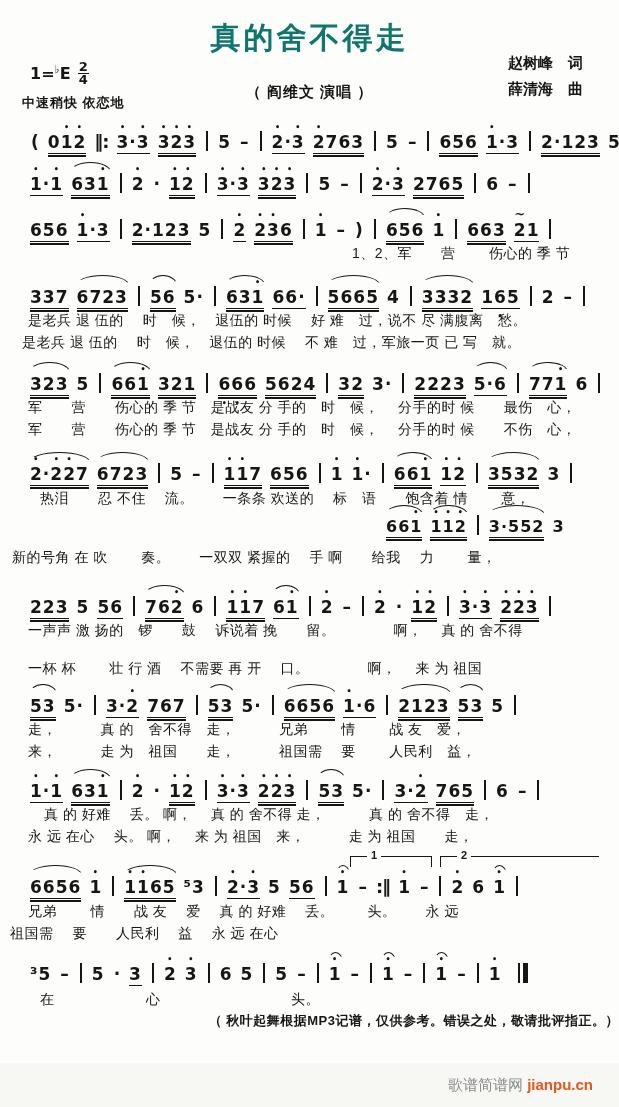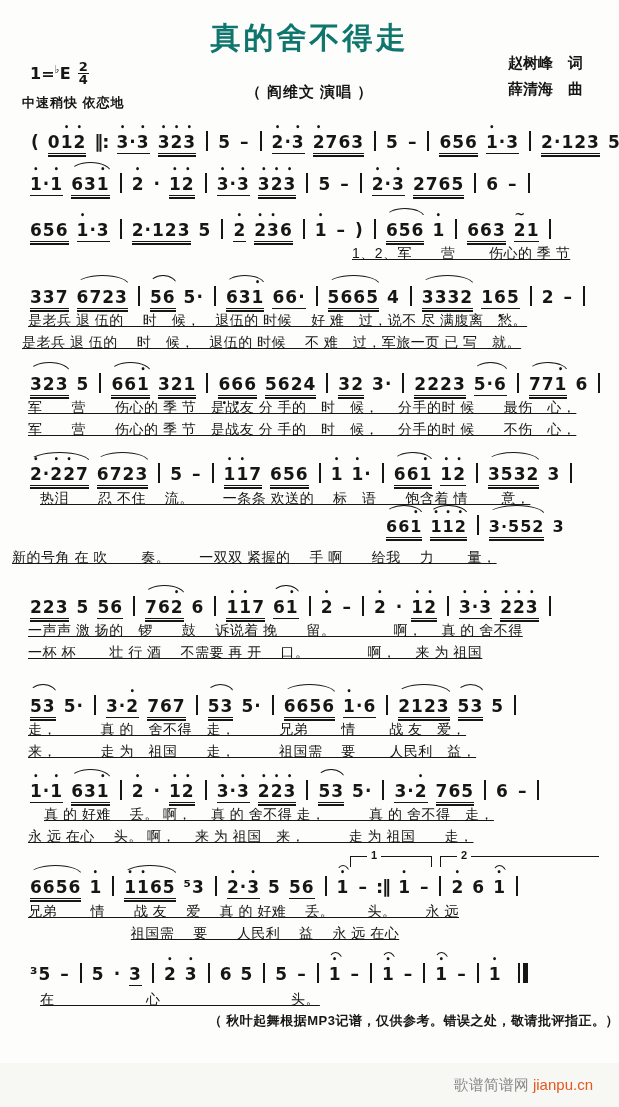--- a/index.html
+++ b/index.html
@@ -44,34 +44,34 @@
   .tl{position:absolute;top:-11px;left:50%;transform:translateX(-50%);font-size:13px;line-height:10px;}
   .arc{position:absolute;top:-12px;left:-1px;right:-1px;height:8px;
     border:1.6px solid transparent;border-top-color:#161616;
     border-radius:50% 50% 0 0/100% 100% 0 0;}
   .bar{display:inline-block;width:2px;height:20px;background:#161616;margin:0 6px;vertical-align:-3px;}
   .dbar{display:inline-block;margin:0 6px;}
   .dbar .b1{display:inline-block;width:2px;height:20px;background:#161616;vertical-align:-3px;margin-right:3px;}
   .dbar .b2{display:inline-block;width:5px;height:20px;background:#161616;vertical-align:-3px;}
   .rep{display:inline-block;margin:0 4px;font-size:18px;letter-spacing:-1px;}
   .sym{display:inline-block;margin:0 5px;}
-  .lyr{position:absolute;left:0;width:502px;box-sizing:border-box;
-    font-size:14px;white-space:pre;letter-spacing:0.5px;text-decoration:underline;}
+  .lyr{position:absolute;left:0;width:619px;box-sizing:border-box;
+    font-size:14px;white-space:pre;letter-spacing:0.5px;}
   .note-row{position:absolute;left:0;width:619px;text-align:right;
     font-size:13px;font-weight:bold;letter-spacing:0.5px;}
   .volta{position:absolute;height:10px;border-top:1.6px solid #161616;}
   .volta.v1{border-left:1.6px solid #161616;border-right:1.6px solid #161616;}
   .volta.v2{border-left:1.6px solid #161616;}
   .vlabel{position:absolute;top:-8px;left:16px;background:#fdfdfb;padding:0 4px;
     font-size:11px;font-weight:bold;}
   
   .footer-strip{position:absolute;bottom:0;left:0;width:100%;height:44px;background:#f7f7f4;}
   .watermark{position:absolute;right:26px;bottom:12px;font-size:15px;}
   .watermark .site{color:#8a8a8a;}
-  .watermark .domain{color:#e4571e;font-weight:normal;text-decoration:none;margin-top:12px;}
+  .watermark .domain{color:#e4571e;font-weight:bold;text-decoration:none;margin-top:12px;}
 </style>
 </head>
 <body>
 
 <h1 class="title" style="color: #0f766e;">真的舍不得走</h1>
 <div class="singer">（ 阎维文 演唱 ）</div>
 
 <div class="credits">
   <div>赵树峰　词</div>
   <div>薛清海　曲</div>
@@ -106,36 +106,36 @@
     </div>
     <div class="sys" style="top: 463px;">
       <div class="mrow"><span class="cell u2"><span class="arc"></span><span class="ch">2<span class="da">•</span></span><span class="ch">·</span><span class="ch">2<span class="da">•</span></span><span class="ch">2<span class="da">•</span></span><span class="ch">7</span></span><span class="cell u2"><span class="arc"></span><span class="ch">6</span><span class="ch">7</span><span class="ch">2</span><span class="ch">3</span></span><span class="bar"></span><span class="cell"><span class="ch">5</span></span><span class="sym">–</span><span class="bar"></span><span class="cell u2"><span class="ch">1<span class="da">•</span></span><span class="ch">1<span class="da">•</span></span><span class="ch">7</span></span><span class="cell u2"><span class="ch">6</span><span class="ch">5</span><span class="ch">6</span></span><span class="bar"></span><span class="cell"><span class="ch">1<span class="da">•</span></span></span><span class="cell"><span class="ch">1<span class="da">•</span></span><span class="ch">·</span></span><span class="bar"></span><span class="cell u2"><span class="arc"></span><span class="ch">6</span><span class="ch">6</span><span class="ch">1<span class="da">•</span></span></span><span class="cell u1"><span class="ch">1<span class="da">•</span></span><span class="ch">2<span class="da">•</span></span></span><span class="bar"></span><span class="cell u2"><span class="arc"></span><span class="ch">3</span><span class="ch">5</span><span class="ch">3</span><span class="ch">2</span></span><span class="cell"><span class="ch">3</span></span><span class="bar"></span></div>
       <div class="lyr" style="top: 27px; padding-left: 40px;">热泪　　忍 不住　 流。　　一条条 欢送的　 标　语　　饱含着 情　　 意，</div>
       <div class="lyr" style="top: 86px; padding-left: 12px;">新的号角 在 吹　　 奏。　　一双双 紧握的　 手 啊　　给我　 力　　 量，</div>
       <div class="mrow mini" style="top: 52px; padding-left: 382px;"><span class="cell u2"><span class="arc"></span><span class="ch">6</span><span class="ch">6</span><span class="ch">1<span class="da">•</span></span></span><span class="cell u2"><span class="arc"></span><span class="ch">1<span class="da">•</span></span><span class="ch">1<span class="da">•</span></span><span class="ch">2<span class="da">•</span></span></span><span class="bar"></span><span class="cell u2"><span class="arc"></span><span class="ch">3</span><span class="ch">·</span><span class="ch">5</span><span class="ch">5</span><span class="ch">2</span></span><span class="cell"><span class="ch">3</span></span></div>
     </div>
     <div class="sys" style="top: 596px;">
       <div class="mrow"><span class="cell u2"><span class="ch">2</span><span class="ch">2</span><span class="ch">3</span></span><span class="cell"><span class="ch">5</span></span><span class="cell u1"><span class="ch">5</span><span class="ch">6</span></span><span class="bar"></span><span class="cell u2"><span class="arc"></span><span class="ch">7</span><span class="ch">6</span><span class="ch">2<span class="da">•</span></span></span><span class="cell"><span class="ch">6</span></span><span class="bar"></span><span class="cell u2"><span class="ch">1<span class="da">•</span></span><span class="ch">1<span class="da">•</span></span><span class="ch">7</span></span><span class="cell u1"><span class="arc"></span><span class="ch">6</span><span class="ch">1<span class="da">•</span></span></span><span class="bar"></span><span class="cell"><span class="ch">2<span class="da">•</span></span></span><span class="sym">–</span><span class="bar"></span><span class="cell"><span class="ch">2<span class="da">•</span></span></span><span class="sym">·</span><span class="cell u2"><span class="ch">1<span class="da">•</span></span><span class="ch">2<span class="da">•</span></span></span><span class="bar"></span><span class="cell u1"><span class="ch">3<span class="da">•</span></span><span class="ch">·</span><span class="ch">3<span class="da">•</span></span></span><span class="cell u2"><span class="ch">2<span class="da">•</span></span><span class="ch">2<span class="da">•</span></span><span class="ch">3<span class="da">•</span></span></span><span class="bar"></span></div>
       <div class="lyr" style="top: 26px; padding-left: 28px;">一声声 激 扬的　锣　　鼓　 诉说着 挽　　留。　　　　啊，　 真 的 舍不得</div>
-      <div class="lyr" style="top: 48px; padding-left: 28px;">一杯 杯　　 壮 行 酒　 不需要 再 开　 口。　　　　啊，　 来 为 祖国</div>
+      <div class="lyr" style="top: 64px; padding-left: 28px;">一杯 杯　　 壮 行 酒　 不需要 再 开　 口。　　　　啊，　 来 为 祖国</div>
     </div>
     <div class="sys" style="top: 695px;">
       <div class="mrow"><span class="cell u2"><span class="arc"></span><span class="ch">5</span><span class="ch">3</span></span><span class="cell"><span class="ch">5</span><span class="ch">·</span></span><span class="bar"></span><span class="cell u1"><span class="ch">3</span><span class="ch">·</span><span class="ch">2<span class="da">•</span></span></span><span class="cell u2"><span class="ch">7</span><span class="ch">6</span><span class="ch">7</span></span><span class="bar"></span><span class="cell u2"><span class="arc"></span><span class="ch">5</span><span class="ch">3</span></span><span class="cell"><span class="ch">5</span><span class="ch">·</span></span><span class="bar"></span><span class="cell u2"><span class="arc"></span><span class="ch">6</span><span class="ch">6</span><span class="ch">5</span><span class="ch">6</span></span><span class="cell u1"><span class="ch">1<span class="da">•</span></span><span class="ch">·</span><span class="ch">6</span></span><span class="bar"></span><span class="cell u2"><span class="arc"></span><span class="ch">2</span><span class="ch">1</span><span class="ch">2</span><span class="ch">3</span></span><span class="cell u2"><span class="arc"></span><span class="ch">5</span><span class="ch">3</span></span><span class="cell"><span class="ch">5</span></span><span class="bar"></span></div>
       <div class="lyr" style="top: 26px; padding-left: 28px;">走，　　　真 的　舍不得　走，　　　兄弟　　 情　　 战 友　爱，</div>
       <div class="lyr" style="top: 48px; padding-left: 28px;">来，　　　走 为　祖国　　走，　　　祖国需　 要　　 人民利　益，</div>
     </div>
     <div class="sys" style="top: 780px;">
       <div class="mrow"><span class="cell u1"><span class="ch">1<span class="da">•</span></span><span class="ch">·</span><span class="ch">1<span class="da">•</span></span></span><span class="cell u2"><span class="arc"></span><span class="ch">6</span><span class="ch">3</span><span class="ch">1<span class="da">•</span></span></span><span class="bar"></span><span class="cell"><span class="ch">2<span class="da">•</span></span></span><span class="sym">·</span><span class="cell u2"><span class="ch">1<span class="da">•</span></span><span class="ch">2<span class="da">•</span></span></span><span class="bar"></span><span class="cell u1"><span class="ch">3<span class="da">•</span></span><span class="ch">·</span><span class="ch">3<span class="da">•</span></span></span><span class="cell u2"><span class="ch">2<span class="da">•</span></span><span class="ch">2<span class="da">•</span></span><span class="ch">3<span class="da">•</span></span></span><span class="bar"></span><span class="cell u2"><span class="arc"></span><span class="ch">5</span><span class="ch">3</span></span><span class="cell"><span class="ch">5</span><span class="ch">·</span></span><span class="bar"></span><span class="cell u1"><span class="ch">3</span><span class="ch">·</span><span class="ch">2<span class="da">•</span></span></span><span class="cell u2"><span class="ch">7</span><span class="ch">6</span><span class="ch">5</span></span><span class="bar"></span><span class="cell"><span class="ch">6</span></span><span class="sym">–</span><span class="bar"></span></div>
       <div class="lyr" style="top: 26px; padding-left: 44px;">真 的 好难　 丢。 啊，　 真 的 舍不得 走，　　　真 的 舍不得　走，</div>
       <div class="lyr" style="top: 48px; padding-left: 28px;">永 远 在心　 头。 啊，　 来 为 祖国　来，　　　走 为 祖国　　走，</div>
     </div>
     <div class="sys" style="top: 876px;">
       <div class="mrow"><span class="cell u2"><span class="arc"></span><span class="ch">6</span><span class="ch">6</span><span class="ch">5</span><span class="ch">6</span></span><span class="cell"><span class="ch">1<span class="da">•</span></span></span><span class="bar"></span><span class="cell u2"><span class="arc"></span><span class="ch">1<span class="da">•</span></span><span class="ch">1<span class="da">•</span></span><span class="ch">6</span><span class="ch">5</span></span><span class="cell"><span class="ch">⁵</span><span class="ch">3</span></span><span class="bar"></span><span class="cell u1"><span class="ch">2<span class="da">•</span></span><span class="ch">·</span><span class="ch">3<span class="da">•</span></span></span><span class="cell"><span class="ch">5</span></span><span class="cell u1"><span class="ch">5</span><span class="ch">6</span></span><span class="bar"></span><span class="cell"><span class="arc"></span><span class="ch">1<span class="da">•</span></span></span><span class="sym">–</span><span class="rep">:‖</span><span class="cell"><span class="ch">1<span class="da">•</span></span></span><span class="sym">–</span><span class="bar"></span><span class="cell"><span class="ch">2<span class="da">•</span></span></span><span class="cell"><span class="ch">6</span></span><span class="cell"><span class="arc"></span><span class="ch">1<span class="da">•</span></span></span><span class="bar"></span></div>
       <div class="lyr" style="top: 27px; padding-left: 28px;">兄弟　　 情　　战 友　 爱　 真 的 好难　 丢。　　 头。　　永 远</div>
-      <div class="lyr" style="top: 49px; padding-left: 28px; text-align: center;">祖国需　 要　　人民利　 益　 永 远 在心</div>
+      <div class="lyr" style="top: 49px; padding-left: 10px;">祖国需　 要　　人民利　 益　 永 远 在心</div>
       <div class="volta v1" style="top: -20px; left: 350px; width: 80px;">
         <span class="vlabel">1</span>
       </div>
       <div class="volta v2" style="top: -20px; left: 440px; width: 158px;">
         <span class="vlabel">2</span>
       </div>
     </div>
     <div class="sys" style="top: 963px;">
       <div class="mrow"><span class="cell"><span class="ch">³</span><span class="ch">5</span></span><span class="sym">–</span><span class="bar"></span><span class="cell"><span class="ch">5</span></span><span class="sym">·</span><span class="cell u1"><span class="ch">3</span></span><span class="bar"></span><span class="cell"><span class="ch">2<span class="da">•</span></span></span><span class="cell"><span class="ch">3<span class="da">•</span></span></span><span class="bar"></span><span class="cell"><span class="ch">6</span></span><span class="cell"><span class="ch">5</span></span><span class="bar"></span><span class="cell"><span class="ch">5</span></span><span class="sym">–</span><span class="bar"></span><span class="cell"><span class="arc"></span><span class="ch">1<span class="da">•</span></span></span><span class="sym">–</span><span class="bar"></span><span class="cell"><span class="arc"></span><span class="ch">1<span class="da">•</span></span></span><span class="sym">–</span><span class="bar"></span><span class="cell"><span class="arc"></span><span class="ch">1<span class="da">•</span></span></span><span class="sym">–</span><span class="bar"></span><span class="cell"><span class="ch">1<span class="da">•</span></span></span><span class="dbar"><span class="bar b1"></span><span class="b2"></span></span></div>
       <div class="lyr" style="top: 28px; padding-left: 40px;">在　　　　　　 心　　　　　　　　　头。</div>

